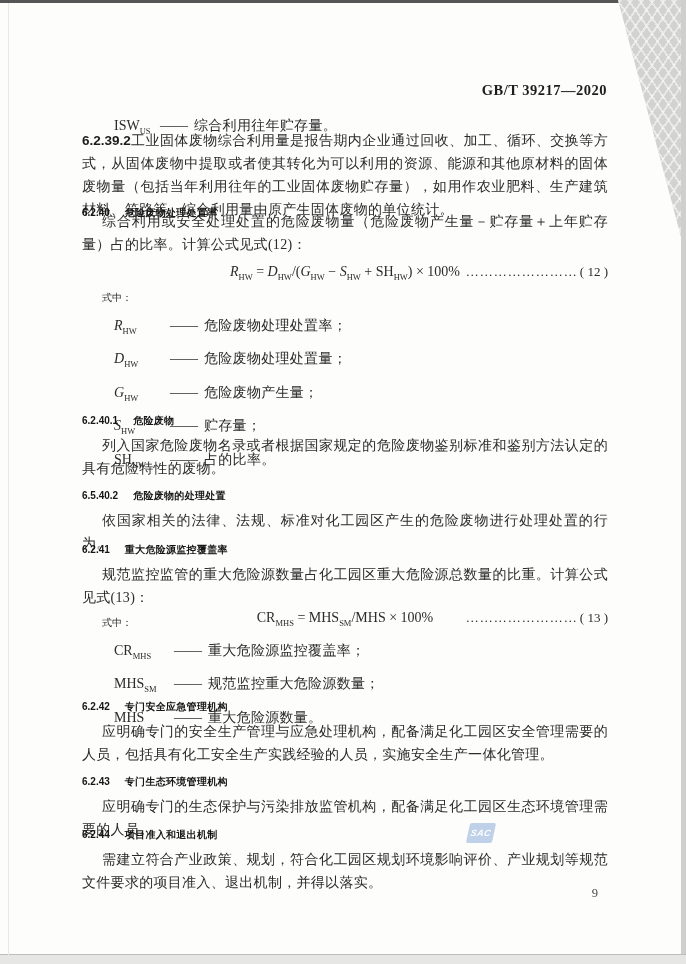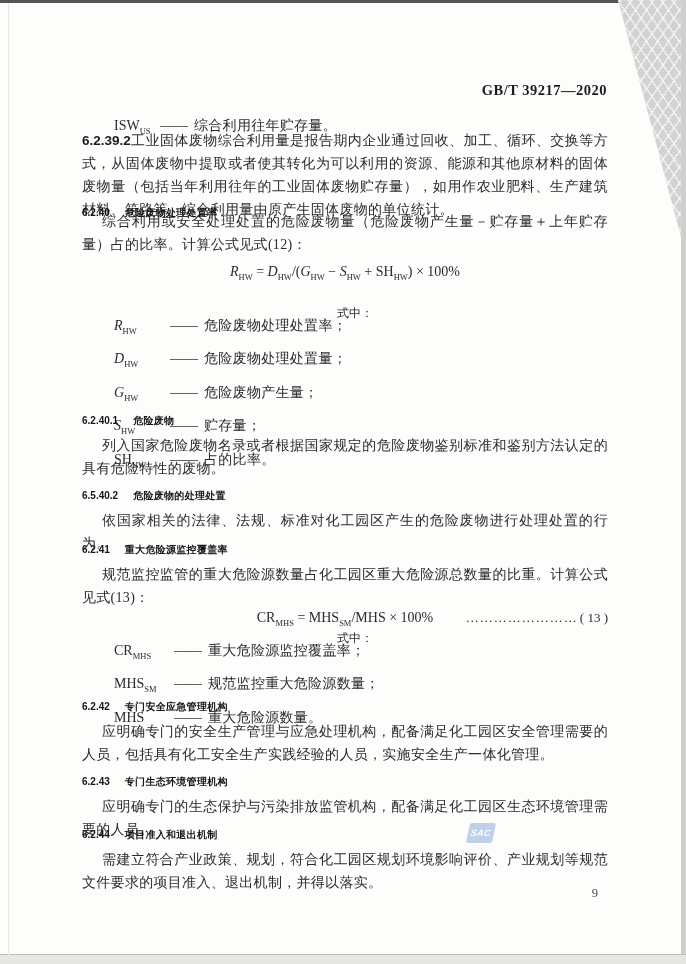--- a/index.html
+++ b/index.html
@@ -51,21 +51,21 @@
     font-family:"Liberation Sans","DejaVu Sans",sans-serif;
     font-weight:bold;font-size:13.5px;letter-spacing:0;
     color:#1c1c1c;
   }
   .h{
     font-family:"Liberation Sans","DejaVu Sans",sans-serif;
     font-weight:bold;font-size:10px;line-height:18px;color:#161616;
     letter-spacing:.3px;
   }
   .h .h-num{margin-right:15px;letter-spacing:0;}
-  .where{margin:16px;font-size:12px;line-height:21px;padding-left:20px;text-align:center;}
+  .where{margin:0;font-size:10px;line-height:21px;padding-left:20px;}
   .def{display:flex;font-size:14px;line-height:21.4px;padding-left:20px;margin:12px;}
   .def .sym{min-width:56px;white-space:nowrap;}
   .def13 .sym{min-width:60px;}
   .def .dash{margin-right:6px;white-space:nowrap;}
   .def .desc{letter-spacing:.3px;}
   i.var{font-style:italic;font-family:"Liberation Serif","DejaVu Serif",serif;}
   sub{font-size:8.5px;line-height:0;letter-spacing:0;}
   .eq{position:relative;text-align:center;font-size:14px;line-height:20px;white-space:nowrap;}
   .eq .eq-tail{position:absolute;right:0;top:0;font-size:13px;color:#2b2b2b;white-space:nowrap;}
   .eq .dots{letter-spacing:1px;margin-right:2px;}
@@ -101,20 +101,21 @@
 
   <div class="blk" style="top:204px;">
     <div class="h"><span class="h-num">6.2.40</span><span>危险废物处理处置率</span></div>
   </div>
   <div class="blk" style="top:210px;">
     <p class="body indent">综合利用或安全处理处置的危险废物量（危险废物产生量－贮存量＋上年贮存量）占的比率。计算公式见式(12)：</p>
   </div>
 
   <div class="blk eq" style="top:262px;">
     <span class="eq-body"><i class="var">R</i><sub>HW</sub><span> = </span><i class="var">D</i><sub>HW</sub><span>/(</span><i class="var">G</i><sub>HW</sub><span> − </span><i class="var">S</i><sub>HW</sub><span> + </span><span>SH</span><sub>HW</sub><span>) × 100%</span></span>
+    <span class="eq-tail"><span class="dots">……………………</span><span>( 12 )</span></span>
   </div>
 
   <div class="blk" style="top:287px;">
     <p class="where">式中：</p>
   </div>
 
   <div class="blk" style="top:303px;">
     <div class="def">
       <span class="sym"><i class="var">R</i><sub>HW</sub></span>
       <span class="dash">——</span>

